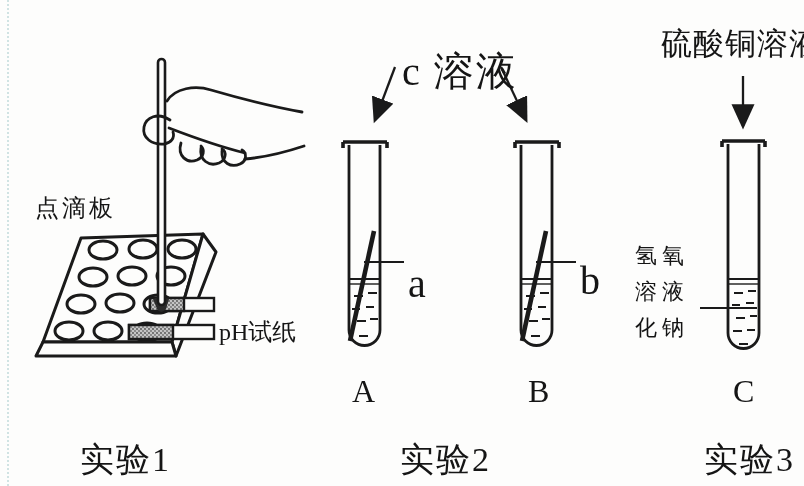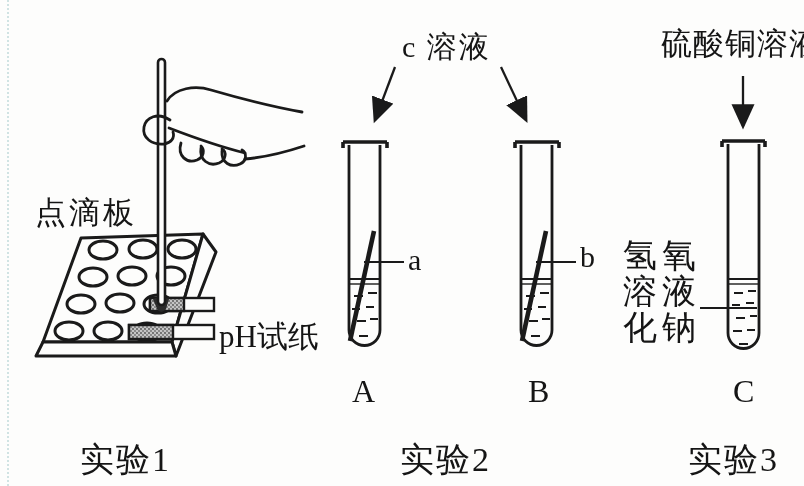--- a/index.html
+++ b/index.html
@@ -10,28 +10,28 @@
     overflow:hidden;
     font-family:"Liberation Serif","DejaVu Serif",serif;
     color:#1a1a1a;
   }
   .scan-edge{
     position:absolute;left:7px;top:0;bottom:0;width:0;
     border-left:2px dotted #b9d6d6;opacity:.65;
   }
   svg{position:absolute;left:0;top:0;}
   .lbl{position:absolute;white-space:nowrap;color:#151515;}
-  .fs28{font-size:31px;}
-  .fs30{font-size:30px;}
+  .fs28{font-size:24px;}
+  .fs30{font-size:40px;margin-top:17px;}
   .fs31{font-size:31px;}
   .fs32{font-size:32px;}
   .cap{font-size:34px;letter-spacing:2px;}
   .naoh{
     position:absolute;left:623px;top:238px;width:78px;
-    font-size:34px;line-height:36px;letter-spacing:5px;
+    font-size:22px;line-height:36px;letter-spacing:5px;
     text-align:center;color:#151515;
   }
 </style>
 </head>
 <body>
 
 <div class="canvas">
   <div class="scan-edge"></div>
 
   <svg width="804" height="486" viewBox="0 0 804 486">
@@ -173,14 +173,14 @@
     <div>溶液</div>
     <div>化钠</div>
   </div>
 
   <div class="lbl fs32" style="left:352px;top:373px;">A</div>
   <div class="lbl fs32" style="left:528px;top:373px;">B</div>
   <div class="lbl fs32" style="left:733px;top:373px;">C</div>
 
   <div class="lbl cap" style="left:80px;top:437px;">实验1</div>
   <div class="lbl cap" style="left:400px;top:437px;">实验2</div>
-  <div class="lbl cap" style="left:688px;top:437px;">实验3</div>
+  <div class="lbl cap" style="left:704px;top:437px;">实验3</div>
 </div>
 
 </body></html>

